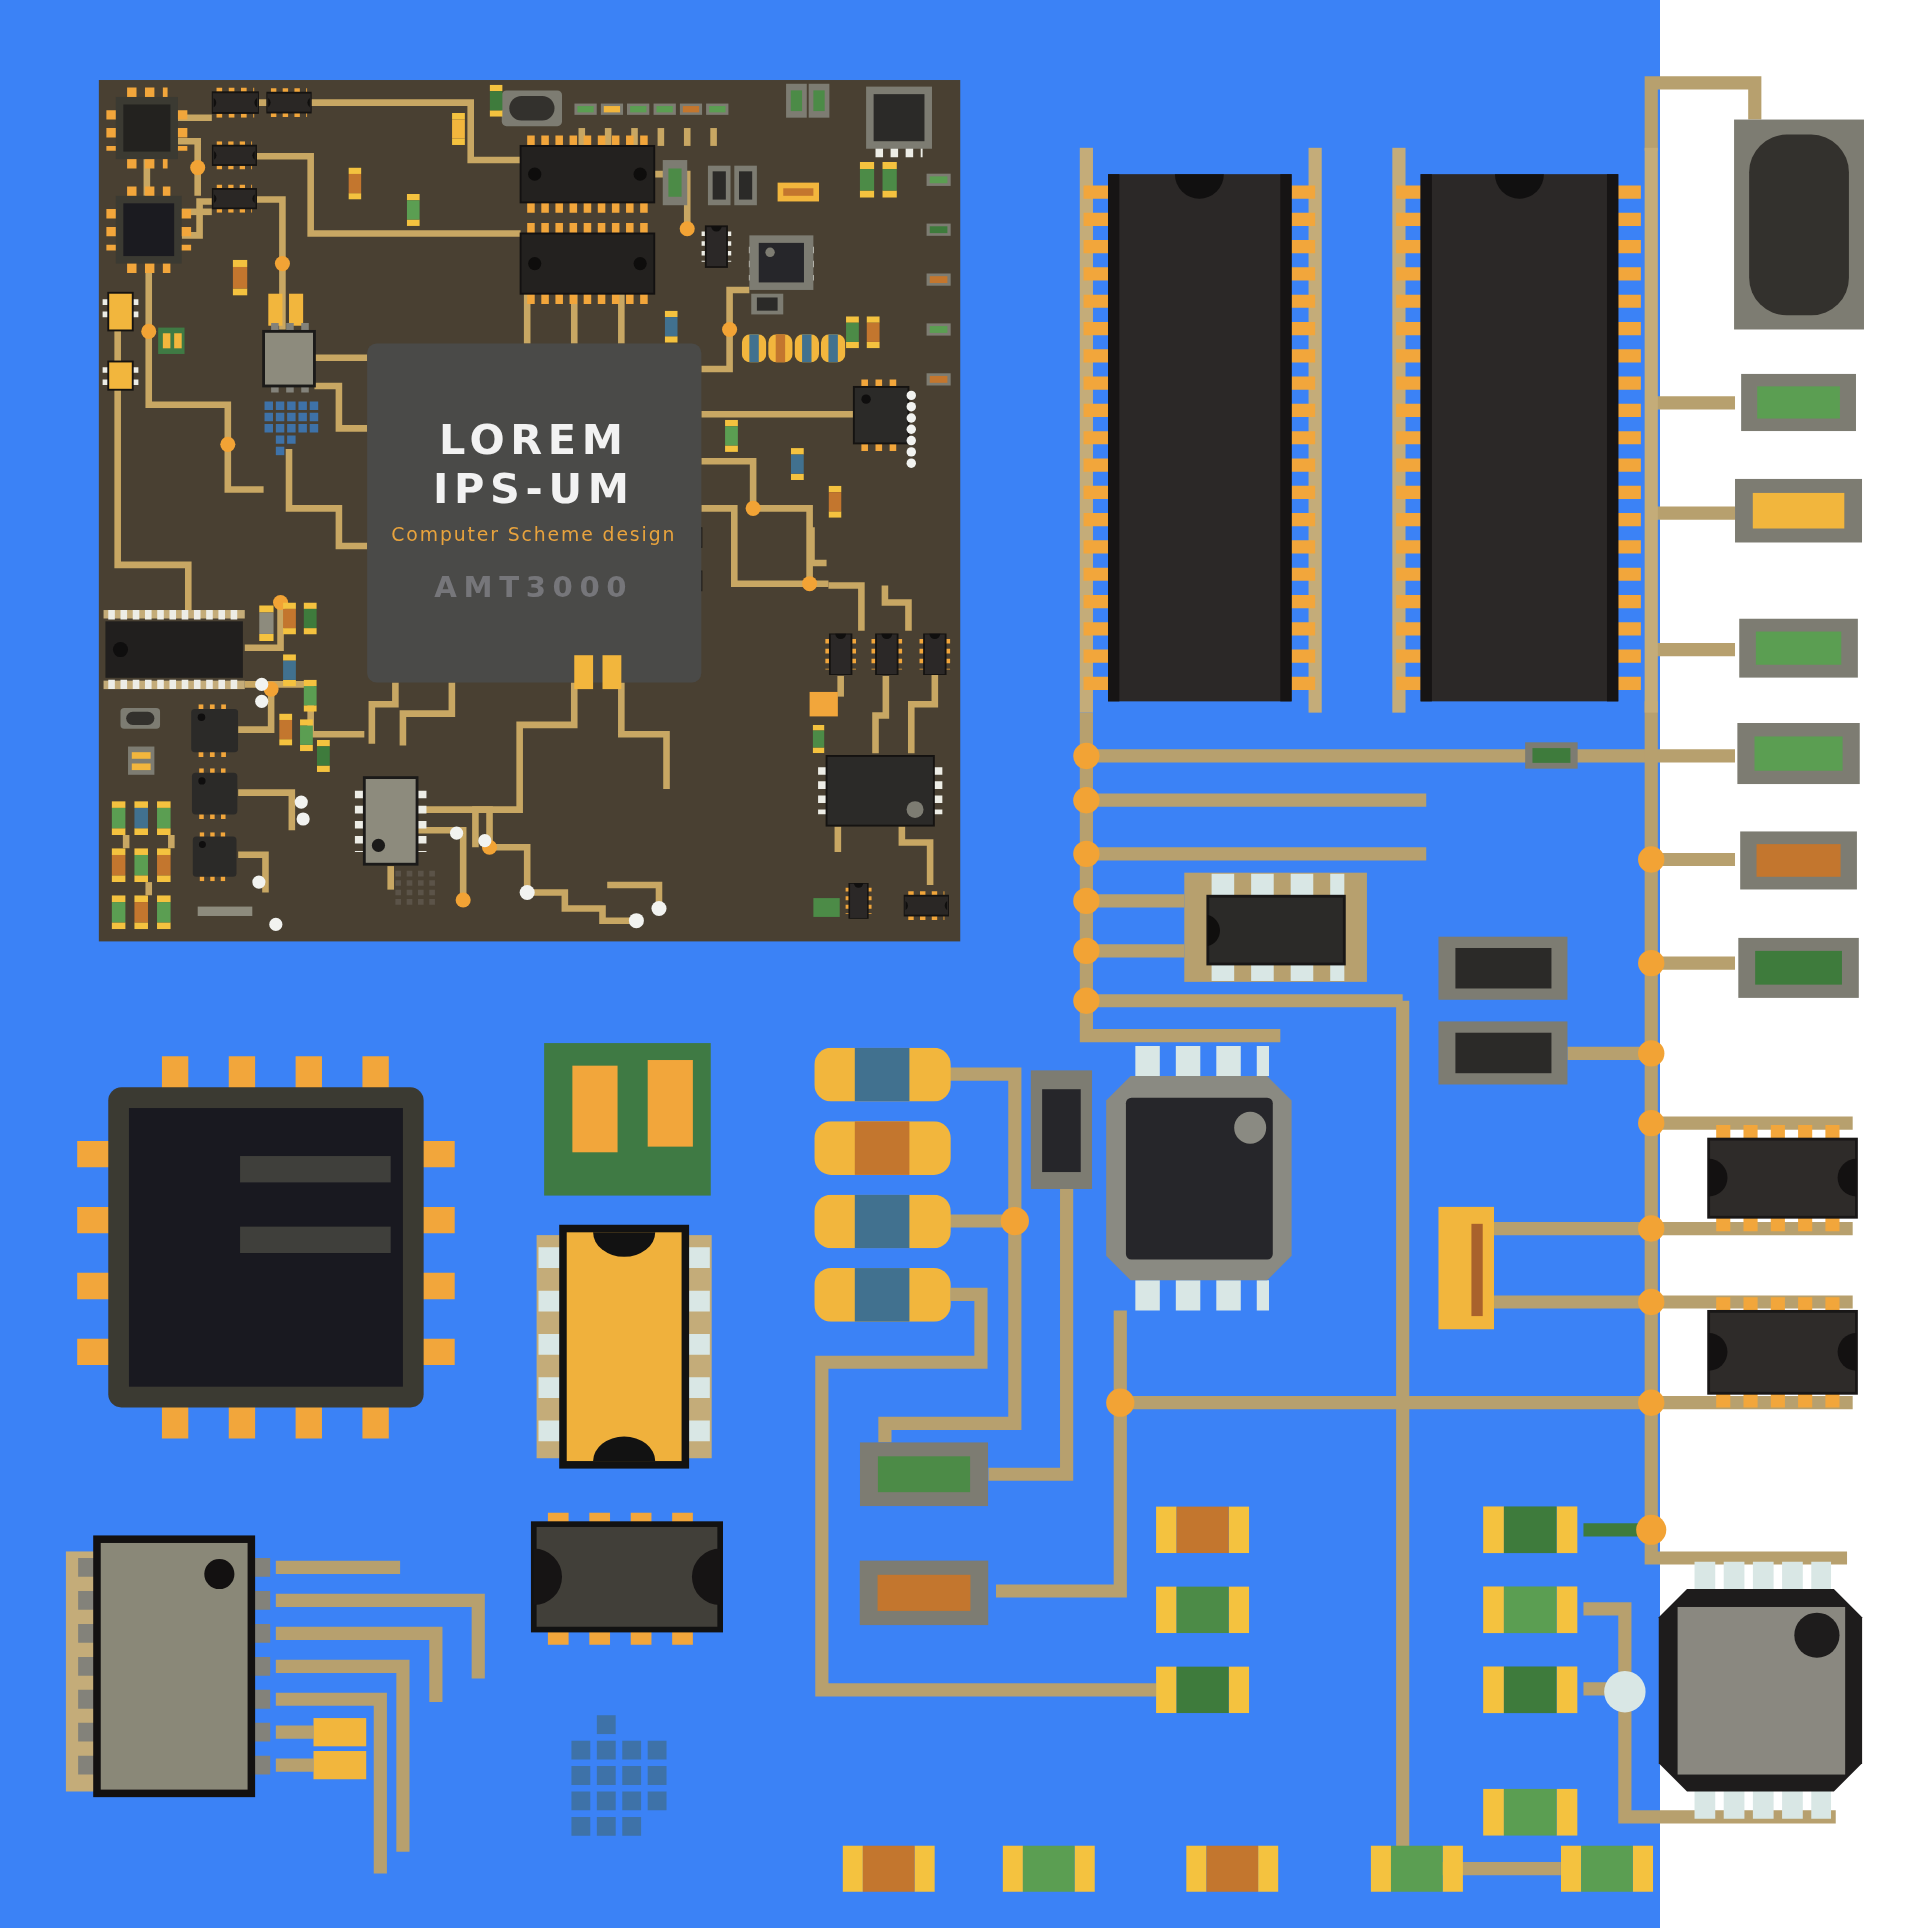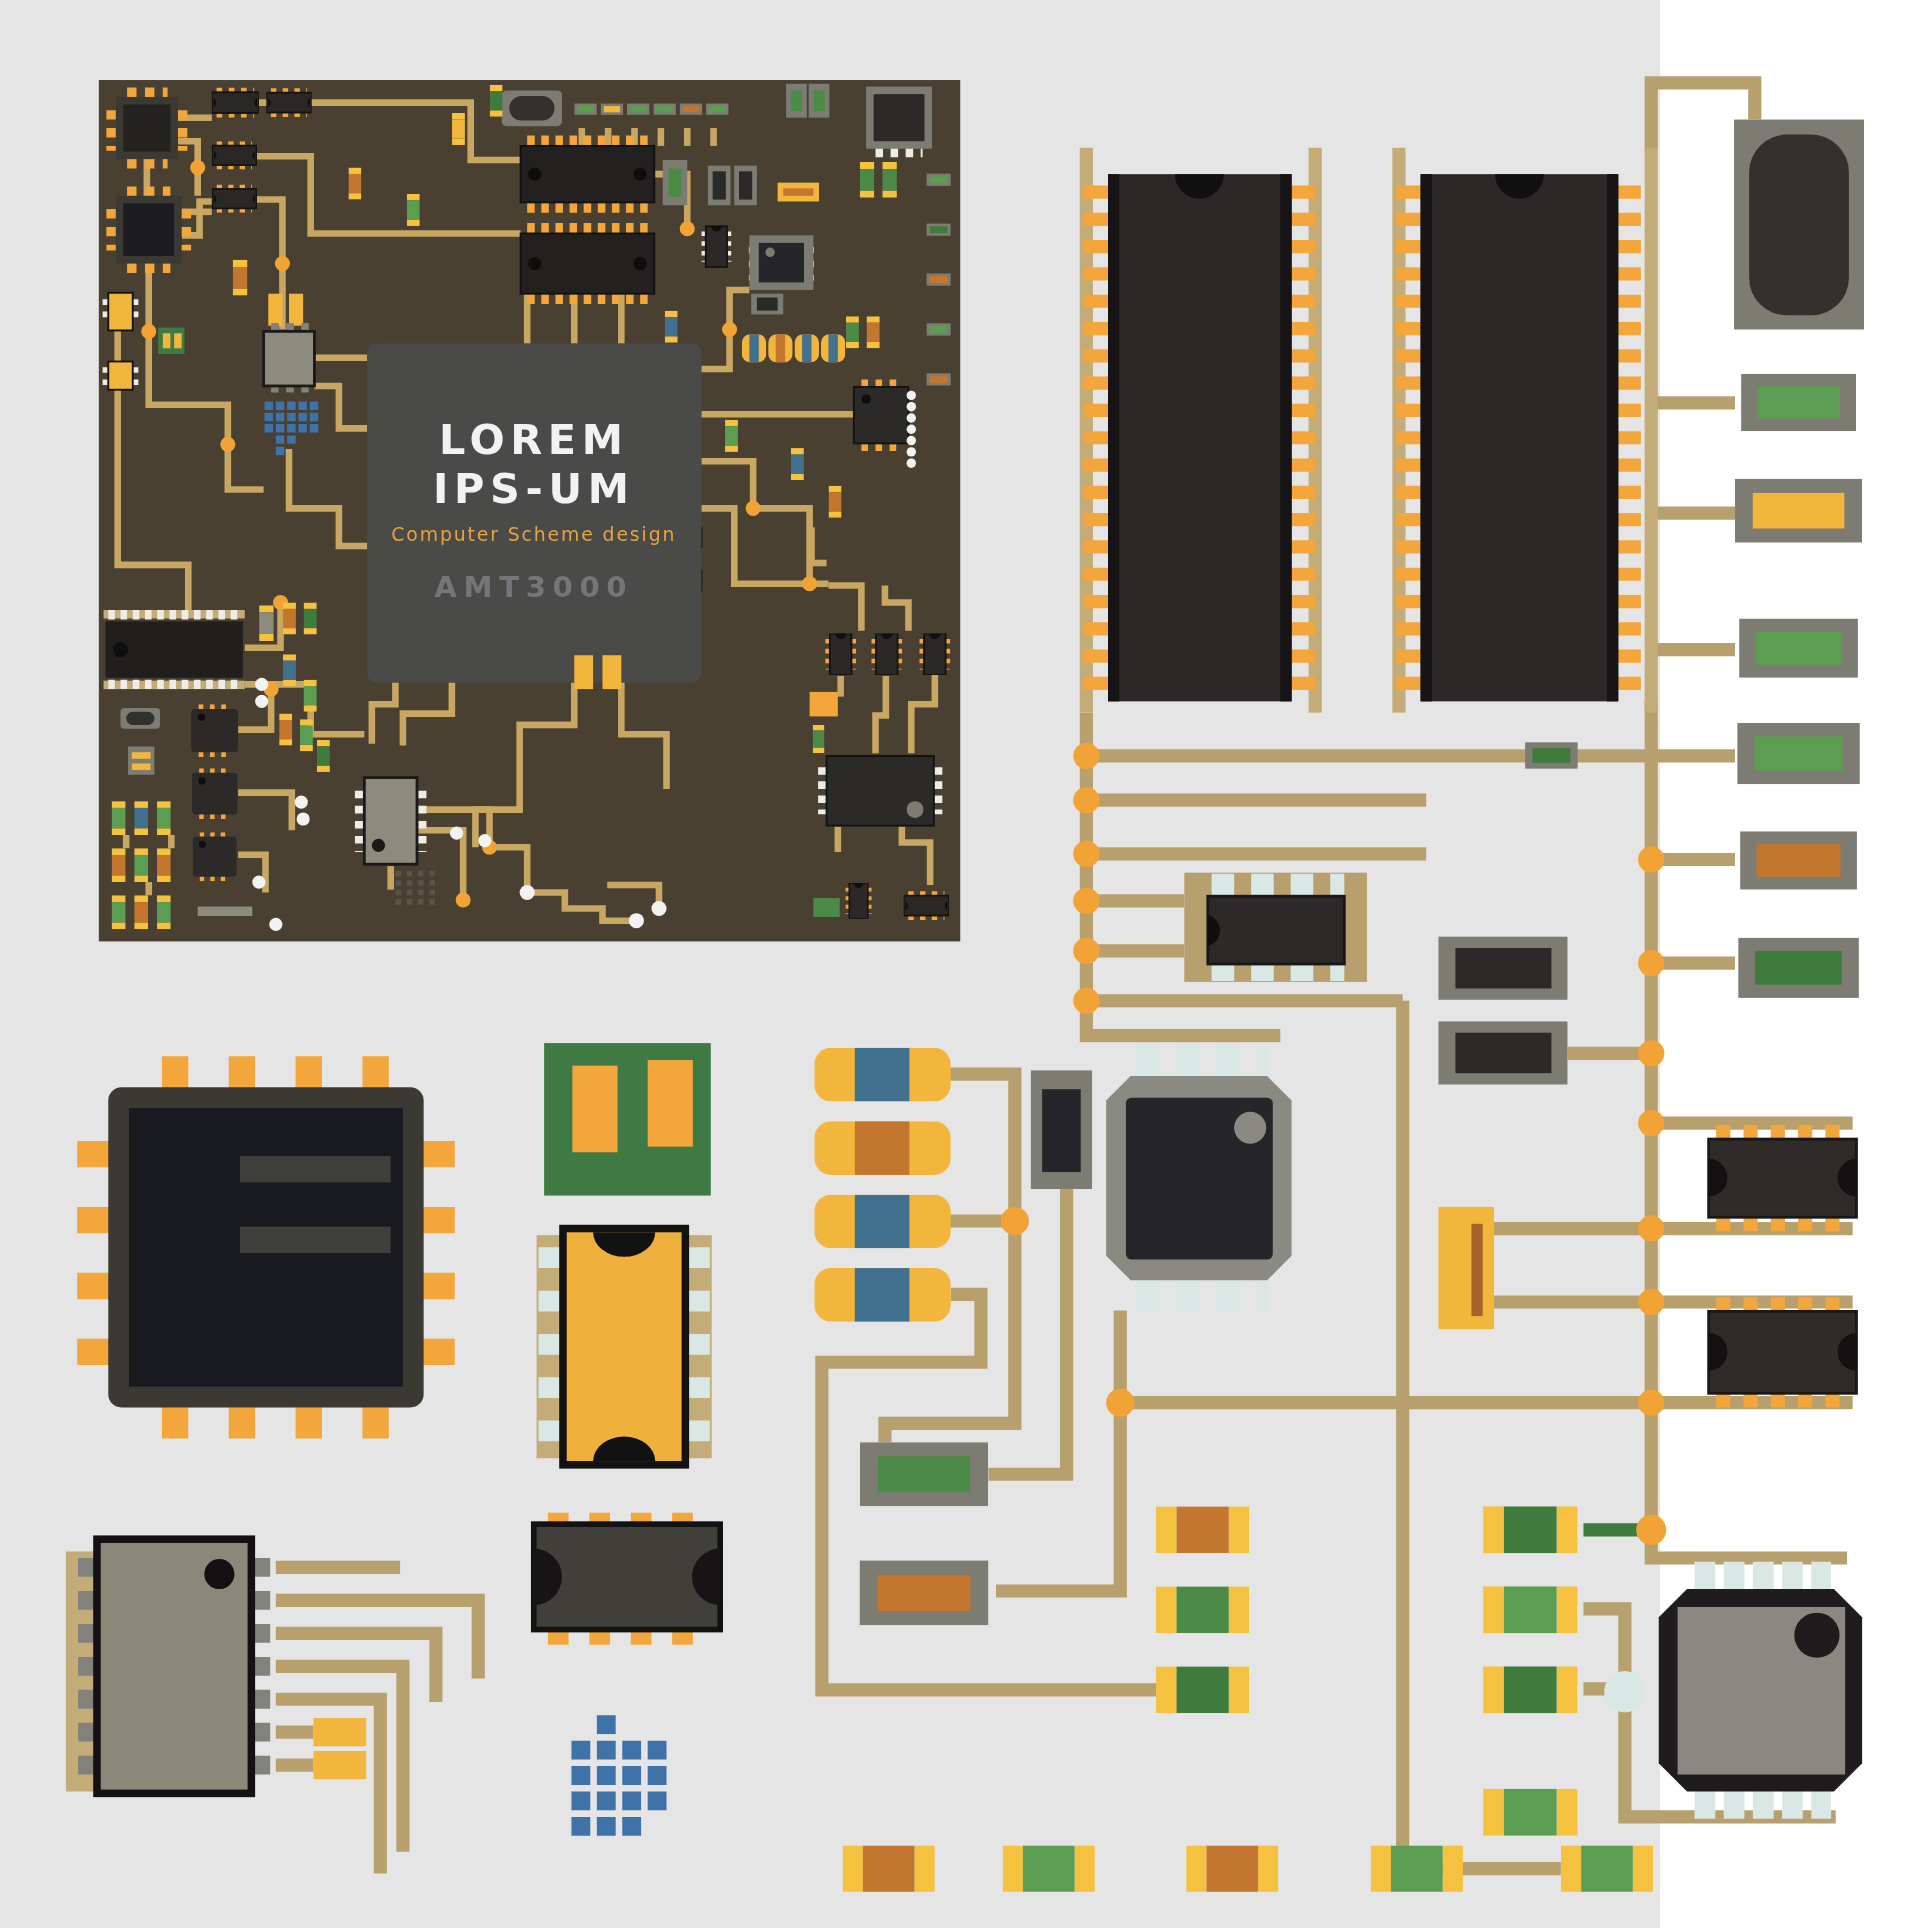--- a/index.html
+++ b/index.html
@@ -1,16 +1,16 @@
 <!DOCTYPE html>
 <html style="font-size:15px"><head>
 <meta charset="utf-8">
 <style>
   html,body{margin:0;padding:0;background:#ffffff;}
-  .stage{width:1660px;height:1928px;position:relative;background:#e5e5e5;}
+  .stage{width:1660px;height:1928px;position:relative;background:#3b82f6;}
   svg{display:block}
   
   .t{stroke:#C8A763;stroke-width:7;fill:none}            
   .W{stroke:#B7A06E;stroke-width:14;fill:none}           
   .Wg{stroke:#3E7B3C;stroke-width:14;fill:none}          
   .pinsY{stroke:#F2A63B;fill:none}
   .pinsW{stroke:#EDEDE6;fill:none}
   .pinsG{stroke:#83827A;fill:none}
   .pinsB{stroke:#D9E7E5;fill:none}
   .dotO{fill:#F2A335}

